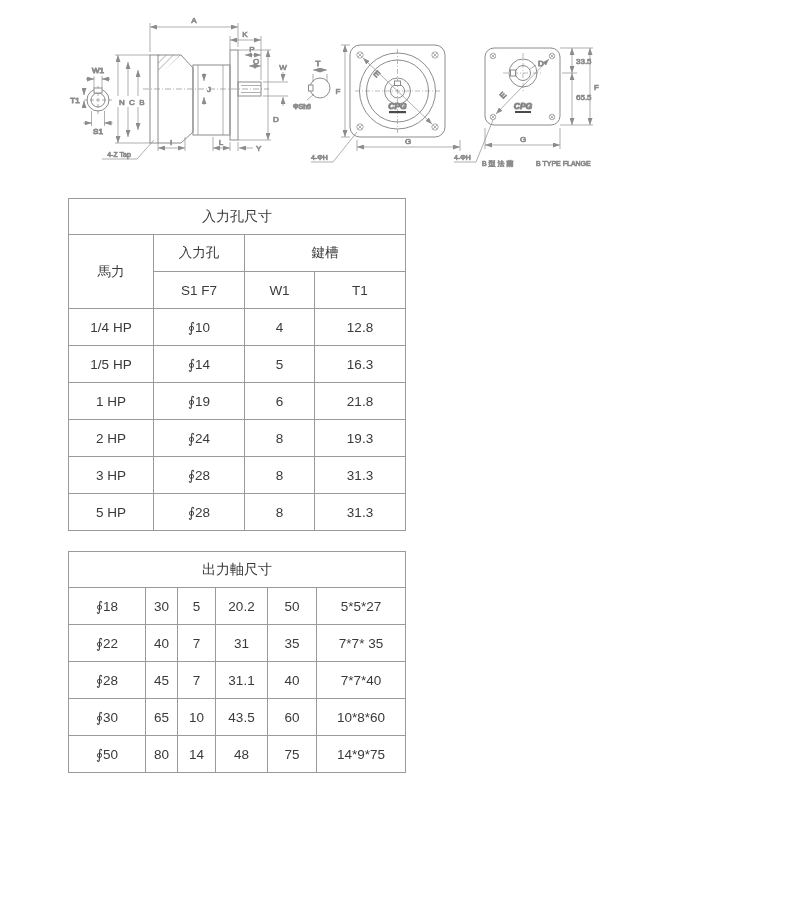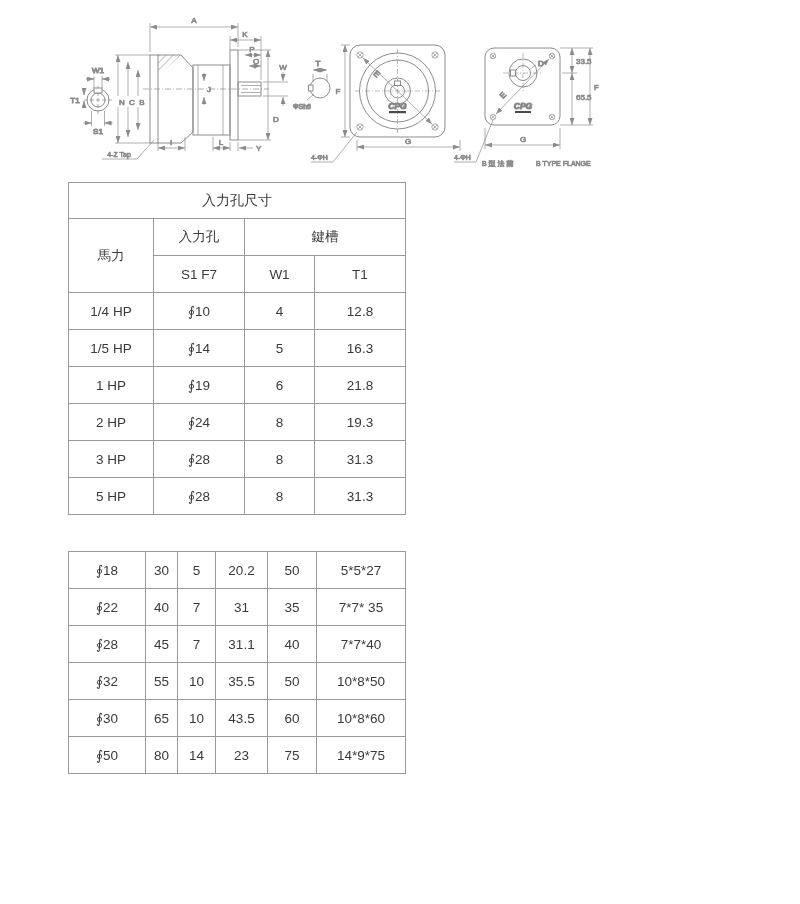--- a/index.html
+++ b/index.html
@@ -9,21 +9,21 @@
   svg text{font-family:"Liberation Sans","DejaVu Sans",sans-serif;fill:#6e6e6e;font-size:8px;}
   svg .cap{font-size:7px;fill:#5a5a5a;}
   svg .logo{font-size:8.5px;font-weight:bold;font-style:italic;fill:#4a4a4a;}
   .tbl{position:absolute;border-collapse:collapse;table-layout:fixed;
        font-size:13.5px;color:#3a3a3a;}
   .tbl td{border:1px solid #9a9a9a;text-align:center;vertical-align:middle;padding:0;
           overflow:hidden;white-space:nowrap;}
   .tbl tr{height:37px;}
   .tbl tr.trow{height:36px;}
   .tbl td.title{font-size:14px;}
-  #input-table{left:68px;top:182px;width:337px;}
+  #input-table{left:68px;top:198px;width:337px;}
   #output-table{left:68px;top:551px;width:337px;}
 </style>
 </head>
 <body>
 
 <div class="page">
 
   <svg width="0" height="0" style="position:absolute">
     <defs>
       <marker id="me" markerWidth="7" markerHeight="5" refX="7" refY="2.5" orient="auto" markerUnits="userSpaceOnUse">
@@ -307,20 +307,23 @@
   <table class="tbl" id="output-table">
     <colgroup>
         <col style="width:77px">
         <col style="width:32px">
         <col style="width:38px">
         <col style="width:52px">
         <col style="width:49px">
         <col style="width:89px">
       </colgroup>
     <tbody>
+        <tr class="trow">
+      <td colspan="6" class="title">出力軸尺寸</td>
+    </tr>
     <tr>
       <td>∮18</td>
       <td>30</td>
       <td>5</td>
       <td>20.2</td>
       <td>50</td>
       <td>5*5*27</td>
     </tr>
     <tr>
       <td>∮22</td>
@@ -332,39 +335,31 @@
     </tr>
     <tr>
       <td>∮28</td>
       <td>45</td>
       <td>7</td>
       <td>31.1</td>
       <td>40</td>
       <td>7*7*40</td>
     </tr>
     <tr>
-      <td>∮32</td>
-      <td>55</td>
-      <td>10</td>
-      <td>35.5</td>
-      <td>50</td>
-      <td>10*8*50</td>
-    </tr>
-    <tr>
       <td>∮30</td>
       <td>65</td>
       <td>10</td>
       <td>43.5</td>
       <td>60</td>
       <td>10*8*60</td>
     </tr>
     <tr>
       <td>∮50</td>
       <td>80</td>
       <td>14</td>
-      <td>23</td>
+      <td>48</td>
       <td>75</td>
       <td>14*9*75</td>
     </tr>
   </tbody>
     </table>
 
 </div>
 
 </body></html>

